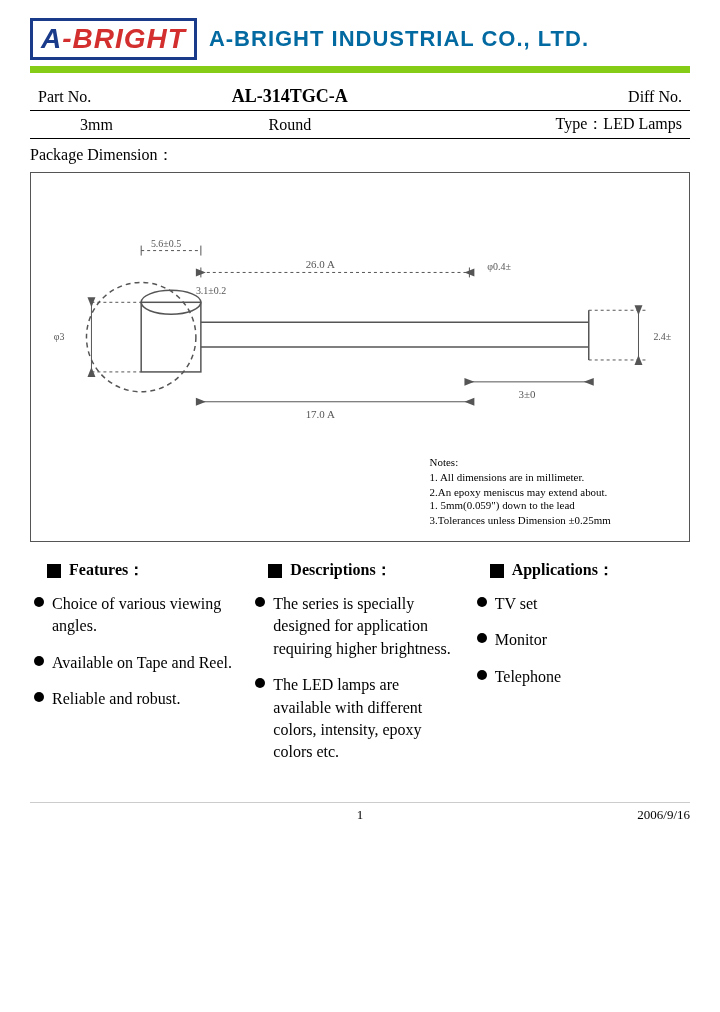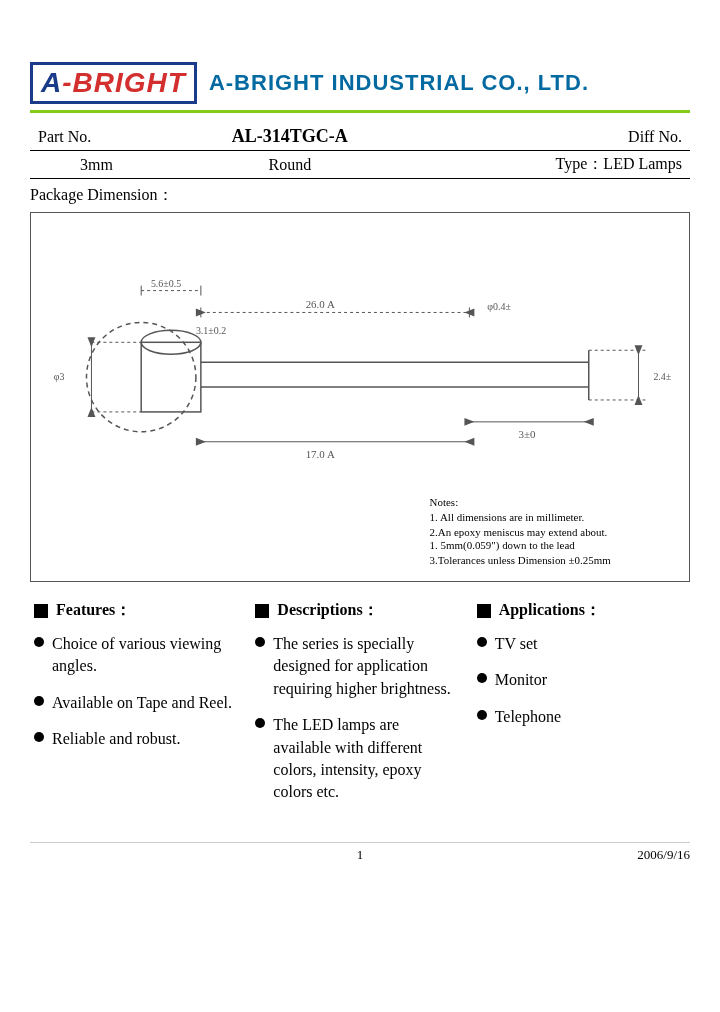--- a/index.html
+++ b/index.html
@@ -11,23 +11,22 @@
       font-size: 15px;
       color: #000;
       padding: 18px 30px 18px 30px;
     }
 
     
     .header {
       display: flex;
       align-items: center;
       padding-bottom: 6px;
-      border-bottom: 3px solid #84cc16;
+      border-bottom: 7px solid #84cc16;
       margin-bottom: 2px;
-      margin-top: 44px;
     }
     .logo-text {
       font-size: 28px;
       font-weight: 900;
       font-style: italic;
       color: #d32f2f;
       font-family: Arial, sans-serif;
       border: 3px solid #1a3a8a;
       padding: 2px 8px;
       margin-right: 12px;
@@ -91,20 +90,21 @@
       padding: 0 8px;
     }
     .col:first-child { padding-left: 4px; }
 
     .col-header {
       display: flex;
       align-items: center;
       font-size: 16px;
       font-weight: 700;
       margin-bottom: 12px;
+      margin-left: 13px;
     }
     .black-square {
       display: inline-block;
       width: 14px;
       height: 14px;
       background: #000;
       margin-right: 8px;
       flex-shrink: 0;
     }
 

